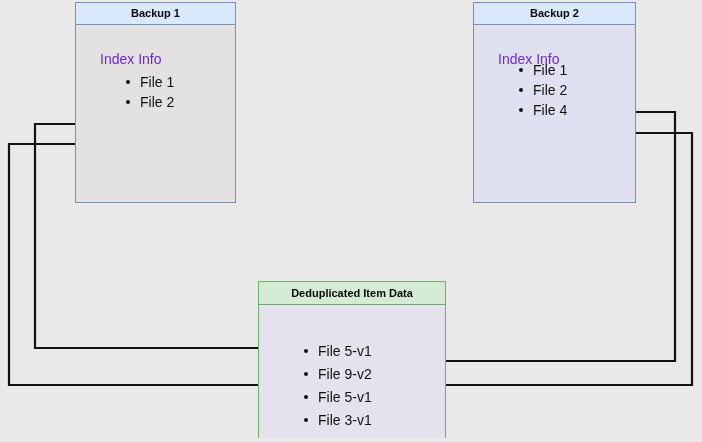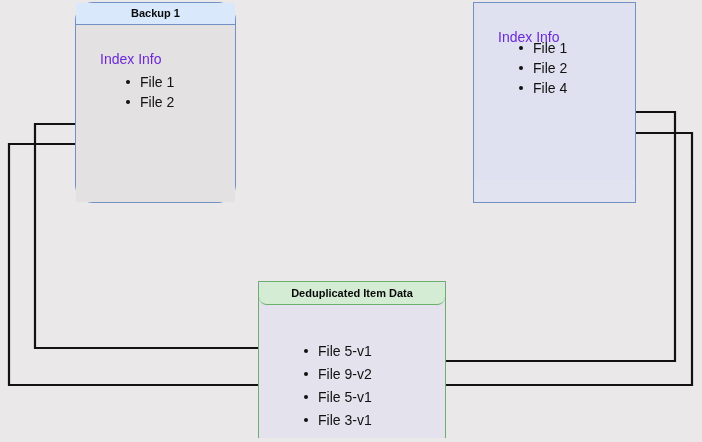--- a/index.html
+++ b/index.html
@@ -54,21 +54,20 @@
     position: relative;
     height: calc(100% - 22px);
   }
 
   
   #backup1 {
     left: 75px;
     top: 2px;
     width: 161px;
     height: 201px;
-    border-radius: 18px;
   }
   #backup1 .node-body { background: #e3e1e1; }
   #backup1 .node-header { background: #d9e8fb; }
 
   
   #backup2 {
     left: 473px;
     top: 2px;
     width: 163px;
     height: 201px;
@@ -83,21 +82,20 @@
     width: 188px;
     height: 157px;
     border: 1px solid #6cae6c;
     background: #e2e1ec;
   }
   #dedup .node-header {
     background: #d4ecd3;
     border-bottom: 1px solid #6cae6c;
     height: 23px;
     line-height: 22px;
-    border-radius: 8px;
   }
   #dedup .node-body { background: #e3e2ed; }
 
   .index-label {
     position: absolute;
     font-size: 14px;
     color: #6d28d9;
     white-space: nowrap;
   }
 
@@ -159,20 +157,21 @@
     <div class="node-body">
       <div class="index-label" style="left:24px; top:26px;">Index Info</div>
       <ul class="file-list" id="b1-files">
         <li>File 1</li>
         <li>File 2</li>
       </ul>
     </div>
   </div>
 
   <div class="node" id="backup2">
+    <div class="node-header">Backup 2</div>
     <div class="node-body">
       <div class="index-label" style="left:24px; top:26px;">Index Info</div>
       <ul class="file-list" id="b2-files">
         <li>File 1</li>
         <li>File 2</li>
         <li>File 4</li>
       </ul>
     </div>
   </div>
 

